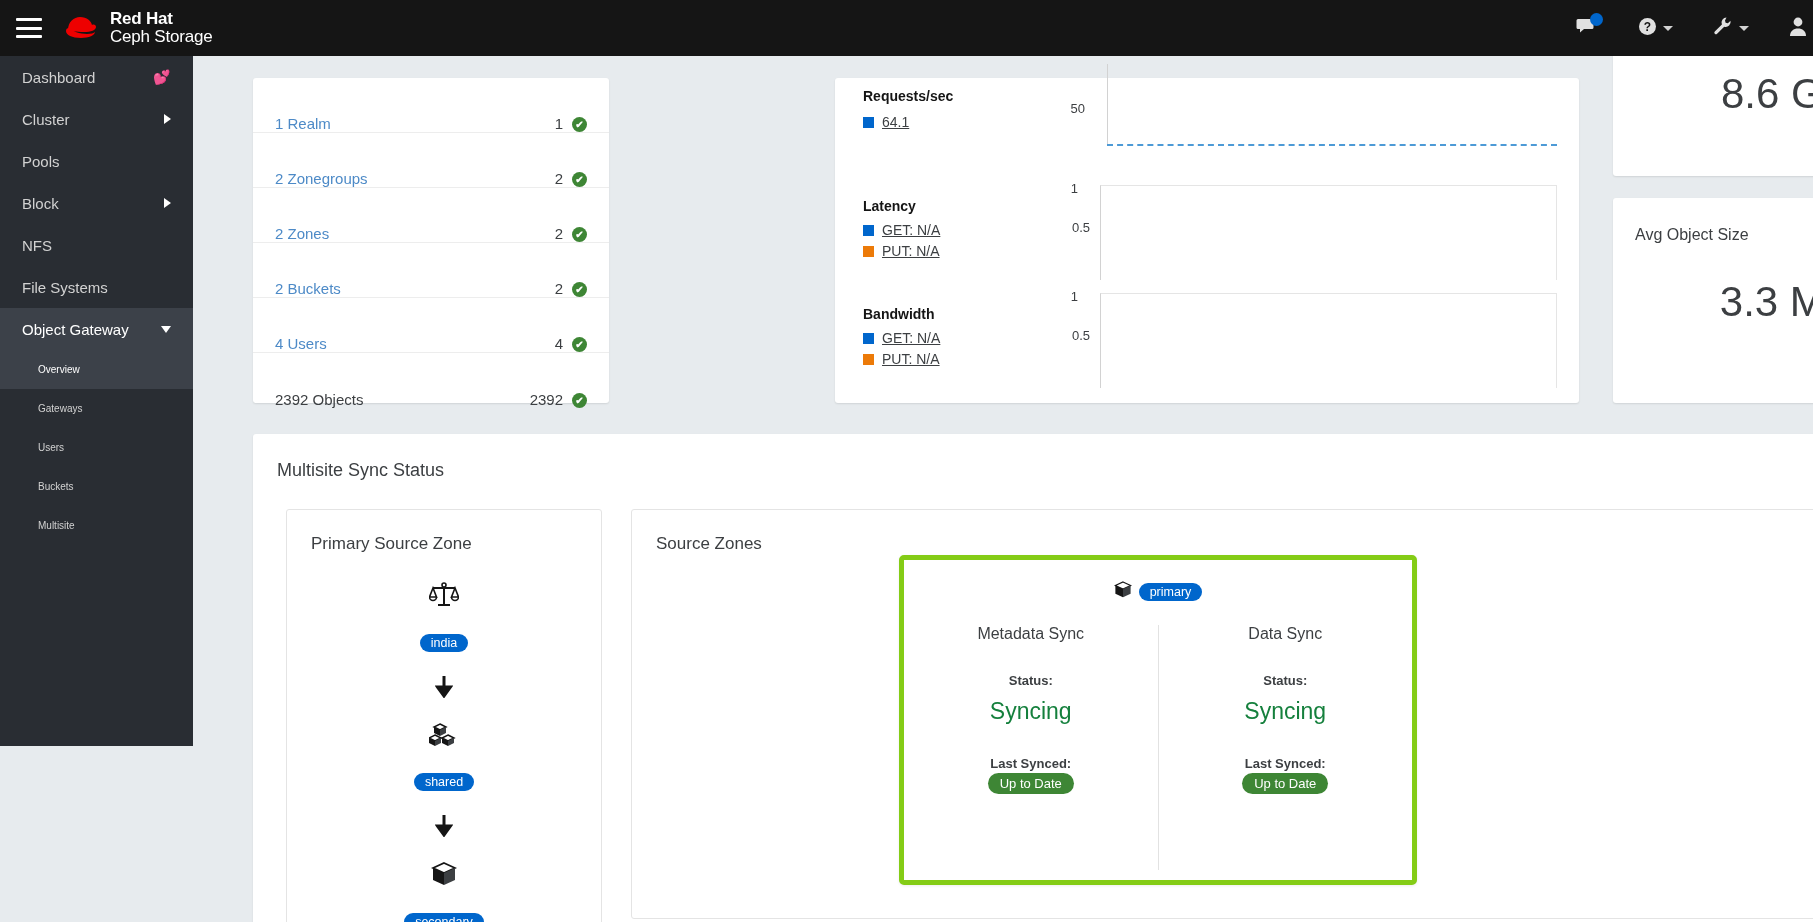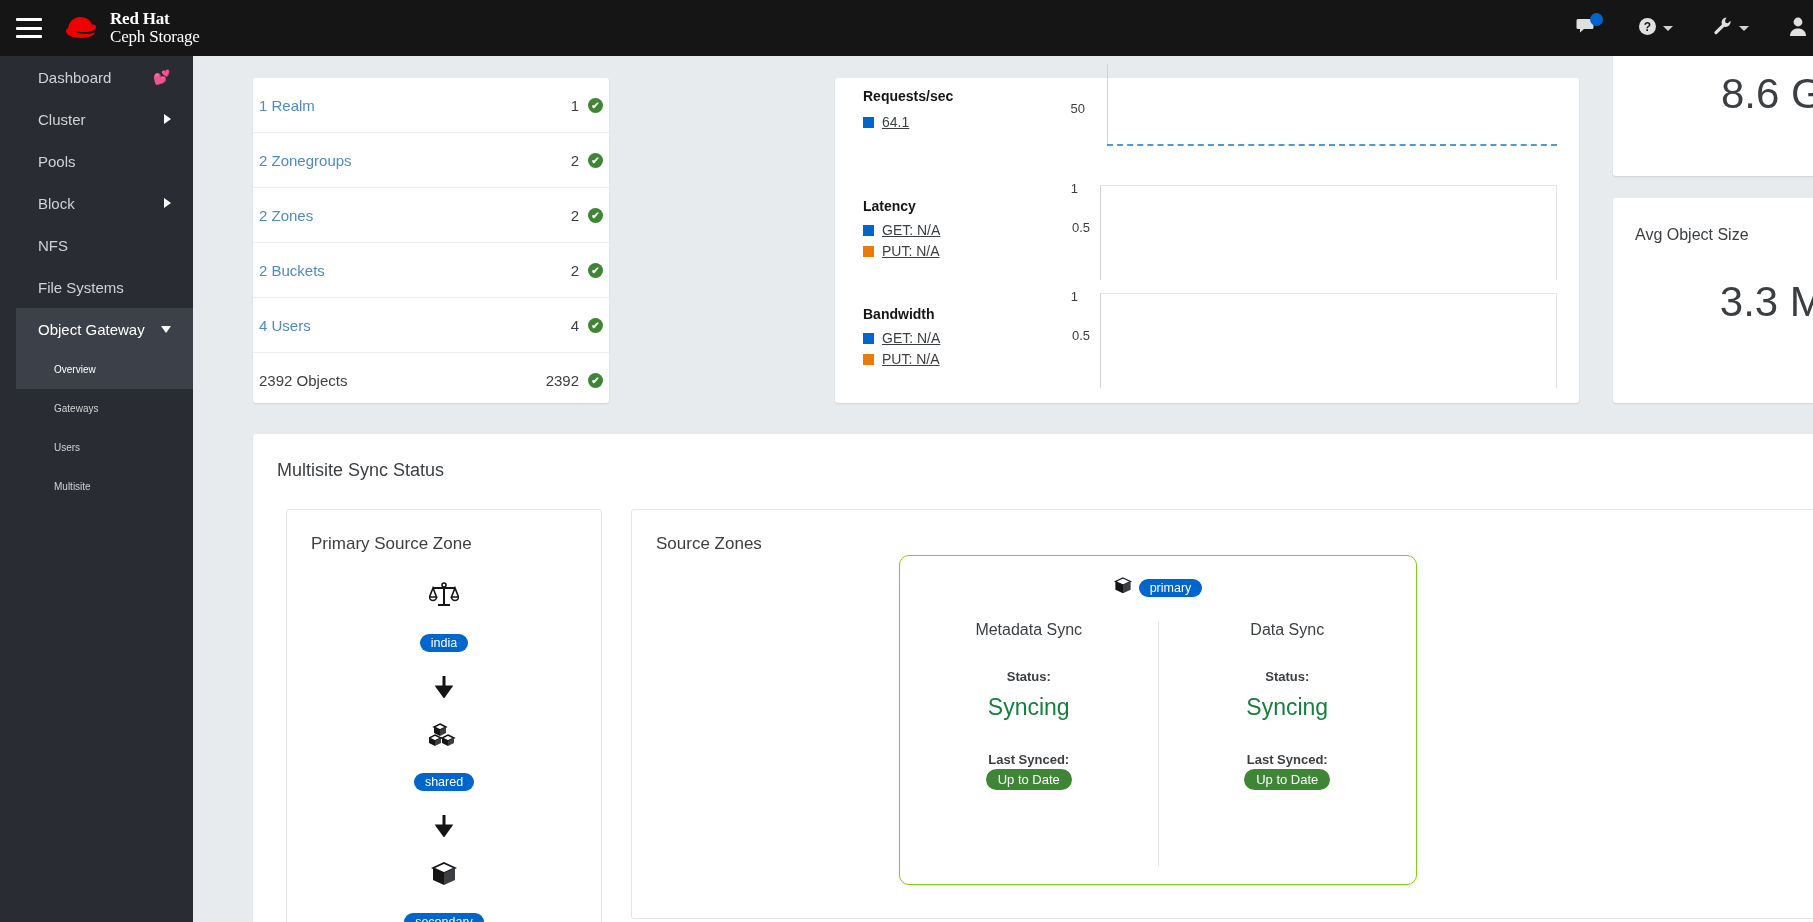--- a/index.html
+++ b/index.html
@@ -19,21 +19,21 @@
     display: flex; align-items: center;
     z-index: 40;
   }
   .hamburger {
     width: 26px; height: 20px;
     margin-left: 16px; margin-right: 16px;
     display: flex; flex-direction: column; justify-content: space-between;
     cursor: pointer;
   }
   .hamburger span { display: block; height: 3px; background: #fff; border-radius: 1px; }
-  .brand { display: flex; align-items: center; gap: 10px; font-family: Liberation Serif, serif; }
+  .brand { display: flex; align-items: center; gap: 10px; }
   .rh-hat { width: 42px; height: 30px; position: relative; }
   .brand-text { line-height: 1.08; }
   .brand-top { color: #fff; font-size: 17px; font-weight: bold; letter-spacing: -0.2px; }
   .brand-bottom { color: #fff; font-size: 17px; font-weight: 400; letter-spacing: -0.2px; }
 
   .topbar-right {
     position: absolute; right: 0; top: 0; height: 56px;
     display: flex; align-items: center; gap: 0px; padding-right: 0px;
   }
   .tb-item {
@@ -48,25 +48,24 @@
   .notif-wrap { position: relative; }
   .notif-dot {
     position: absolute; top: -3px; right: -5px;
     width: 13px; height: 13px; border-radius: 50%;
     background: #0066cc;
   }
 
   
   .sidebar {
     position: absolute; top: 56px; left: 0;
-    width: 193px; height: 866px;
+    width: 193px; height: 690px;
     background: #292d33;
     z-index: 30;
     overflow: hidden;
-    padding-left: 16px;
   }
   .nav-item {
     height: 42px; display: flex; align-items: center;
     padding: 0 22px; color: #d2d2d2; font-size: 15px;
     cursor: pointer; position: relative;
   }
   .nav-item .lbl { flex: 1; }
   .nav-item .chev {
     width: 0; height: 0;
     border-top: 5px solid transparent; border-bottom: 5px solid transparent;
@@ -98,22 +97,22 @@
     border-radius: 3px;
     box-shadow: 0 1px 2px rgba(3,3,3,0.10);
   }
 
   .card-counts {
     position: absolute; left: 60px; top: 22px;
     width: 356px; height: 325px;
     padding: 0;
   }
   .count-row {
-    height: 55px; display: flex; align-items: center;
-    padding: 0 6px; border-bottom: 1px solid #ededed;
+    height: 55px; display: flex; align-items: flex-end;
+    padding: 0 22px; border-bottom: 1px solid #ededed;
     font-size: 15px;
   }
   .count-row:last-child { border-bottom: none; }
   .count-link { color: #4d8ac7; cursor: pointer; flex: 1; }
   .count-plain { color: #3c3f42; flex: 1; }
   .count-val { color: #3c3f42; margin-right: 9px; }
   .ok-badge {
     width: 15px; height: 15px; border-radius: 50%;
     background: #3e8635; display: inline-flex;
     align-items: center; justify-content: center;
@@ -207,21 +206,21 @@
     background: #0066cc; color: #fff;
     border-radius: 11px; padding: 2px 11px;
     font-size: 12.5px; margin-top: 6px;
     display: inline-block;
   }
   .arrow-down { font-size: 20px; color: #151515; margin: 8px 0 6px; line-height: 1; }
 
   .zone-card {
     position: absolute; left: 267px; top: 45px;
     width: 518px; height: 330px;
-    border: 1px solid #84cc16; border-radius: 10px;
+    border: 5px solid #84cc16; border-radius: 5px;
     background: #fff;
     box-shadow: 0 1px 3px rgba(3,3,3,0.07);
   }
   .zone-head {
     display: flex; align-items: center; justify-content: center;
     gap: 7px; padding-top: 21px;
   }
   .zone-split {
     display: flex; margin-top: 22px; height: 245px;
   }
@@ -333,20 +332,23 @@
     <span class="chev-down"></span>
   </div>
   <div class="sub-item active">
     <span>Overview</span>
   </div>
   <div class="sub-item">
     <span>Gateways</span>
   </div>
   <div class="sub-item">
     <span>Users</span>
+  </div>
+  <div class="sub-item">
+    <span>Buckets</span>
   </div>
   <div class="sub-item">
     <span>Multisite</span>
   </div>
 </div>
 
 <div class="content">
 
   <div class="card card-counts">
     <div class="count-row">

